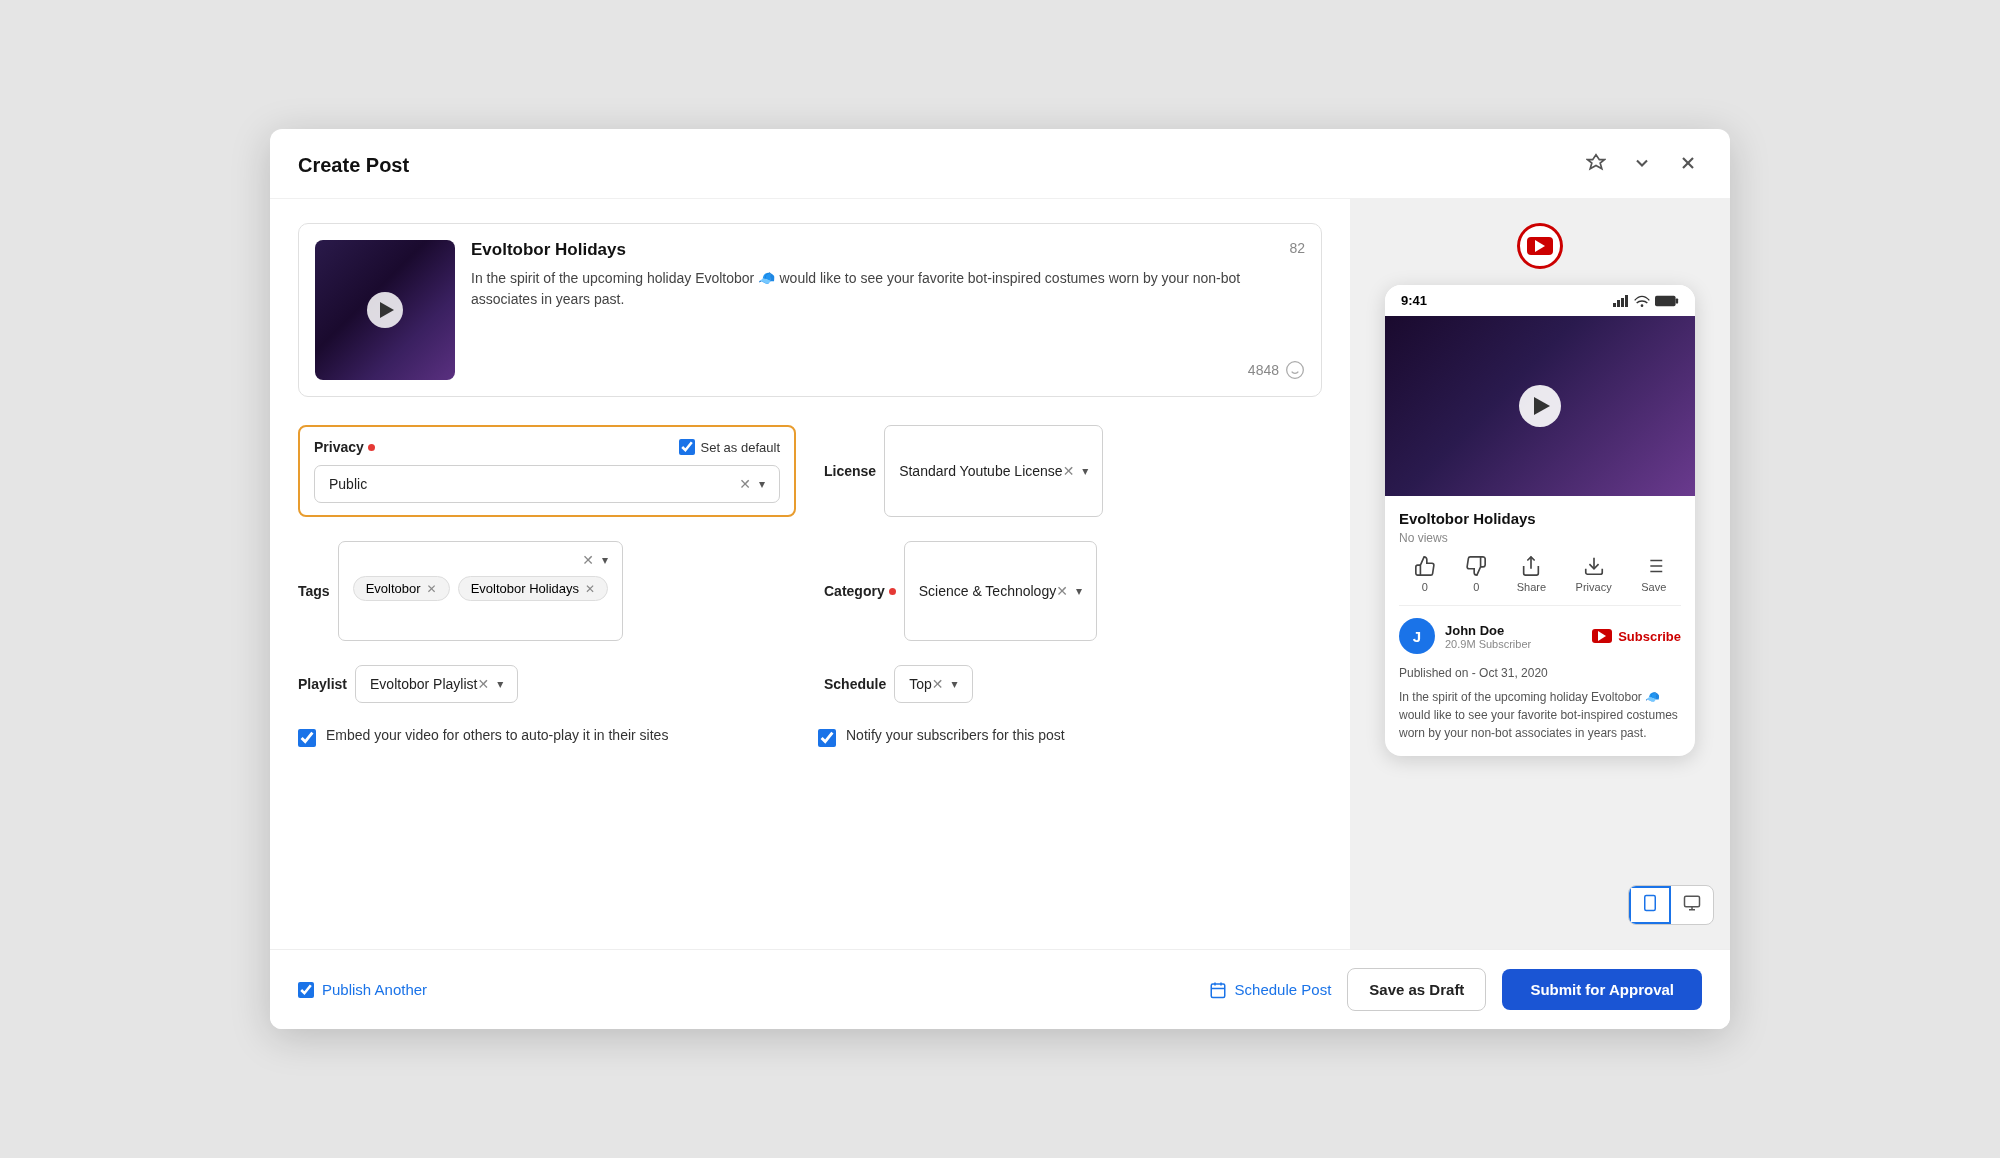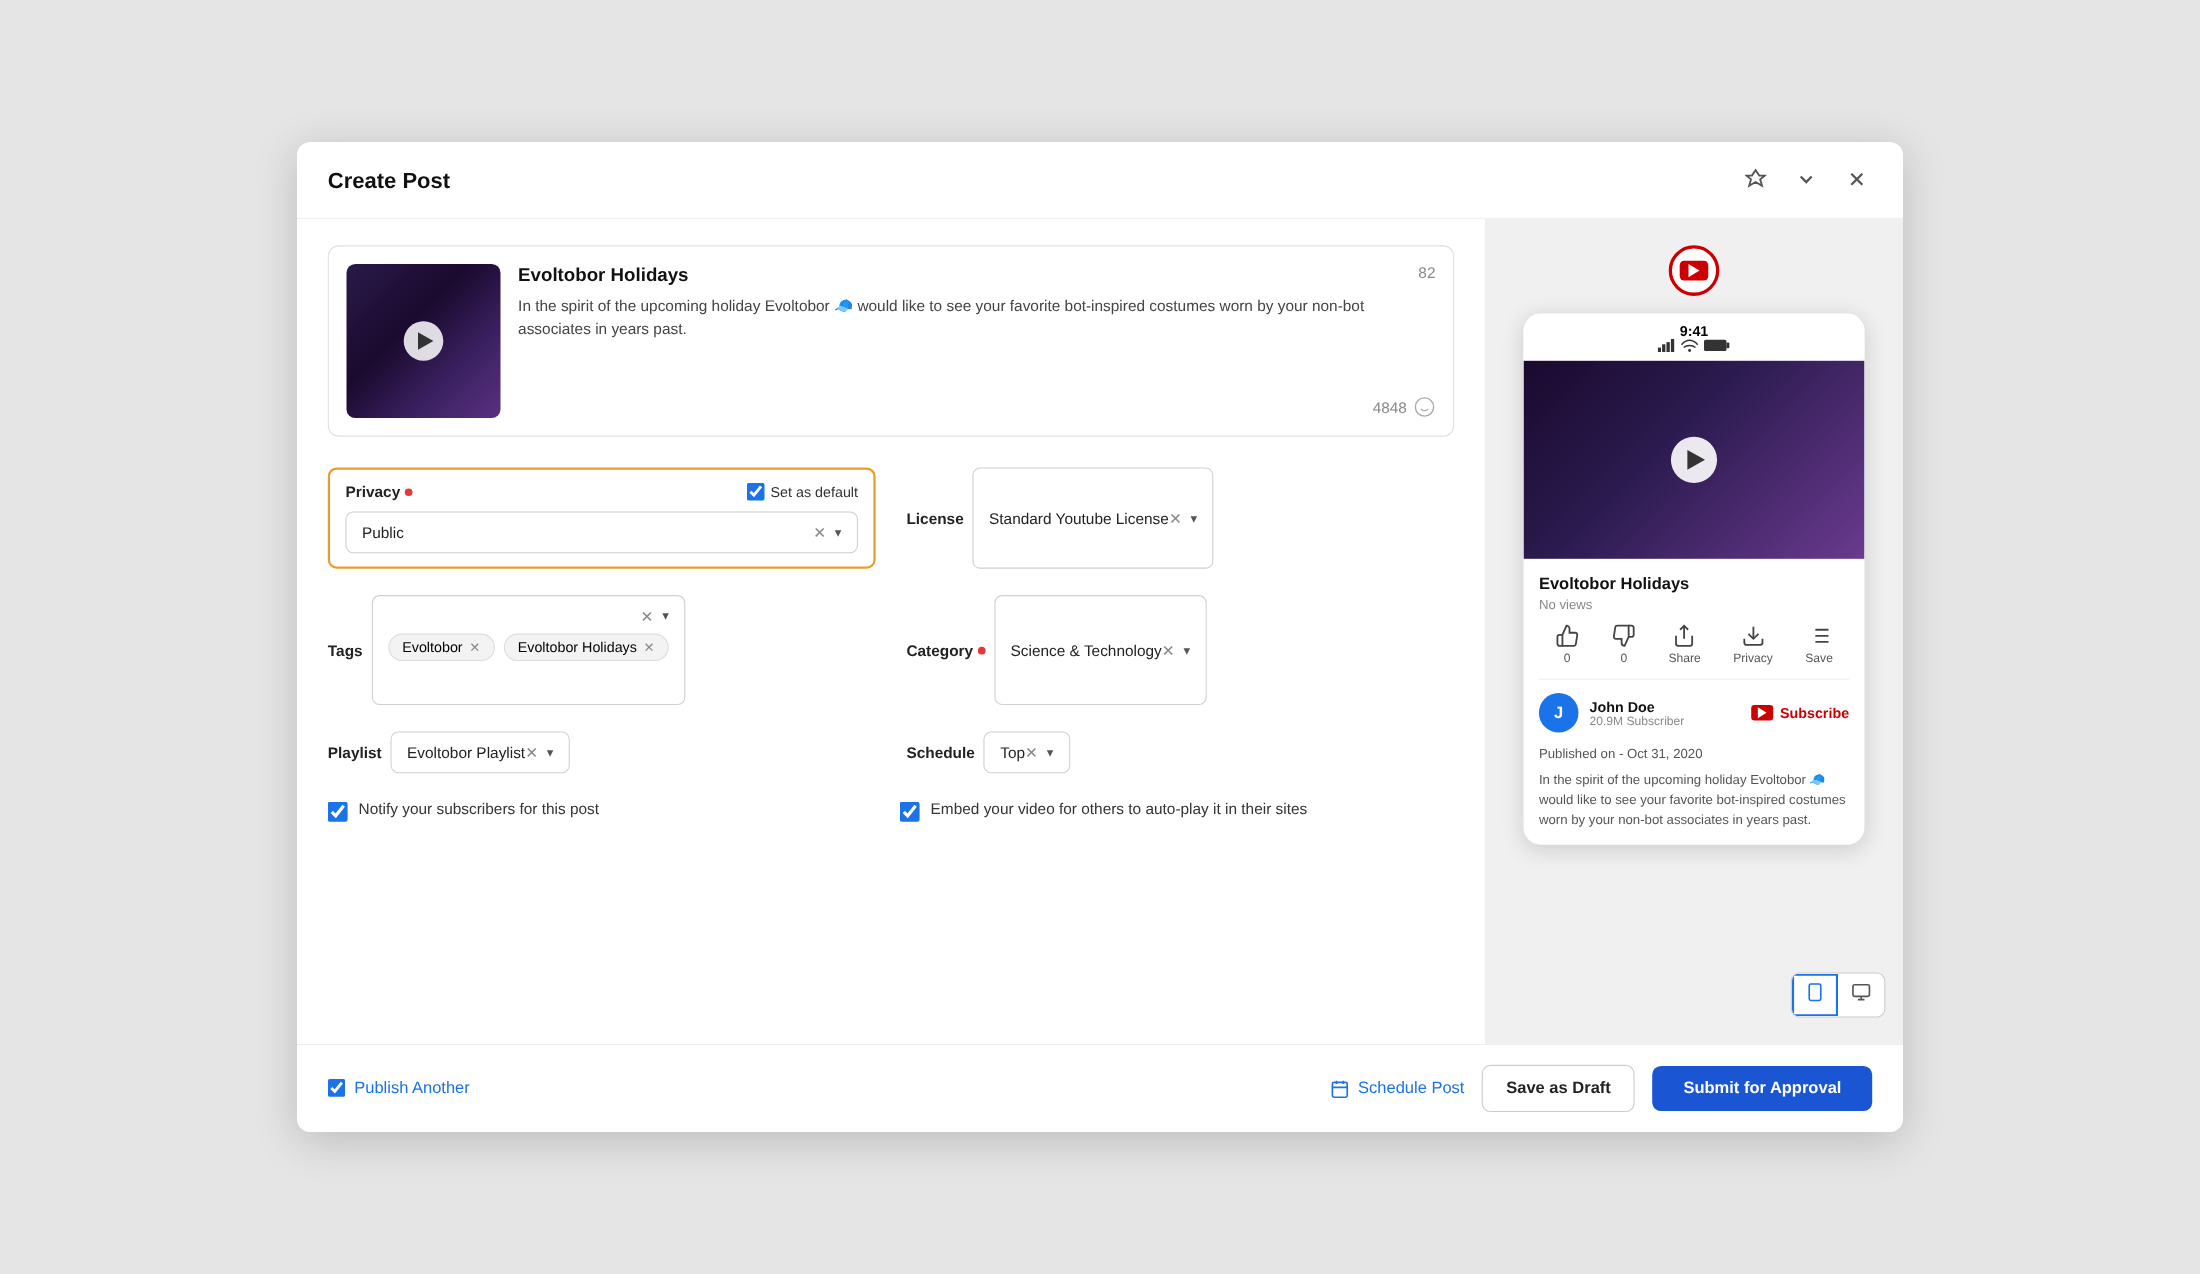--- a/index.html
+++ b/index.html
@@ -297,21 +297,20 @@
       width: 310px;
     }
     .phone-status-bar {
       display: flex;
       justify-content: space-between;
       align-items: center;
       padding: 8px 16px;
       background: #fff;
       font-size: 13px;
       font-weight: 600;
-      flex-direction: column;
     }
     .status-icons {
       display: flex;
       gap: 5px;
       align-items: center;
       font-size: 12px;
     }
     .video-thumb {
       width: 100%;
       height: 180px;
@@ -472,21 +471,21 @@
       background: #fff;
     }
     .footer-left {
       display: flex;
       align-items: center;
       gap: 8px;
       margin-right: auto;
     }
     .publish-another-check {
       display: flex;
-      align-items: flex-start;
+      align-items: center;
       gap: 8px;
       font-size: 15px;
       color: #1a73e8;
       font-weight: 500;
     }
     .schedule-btn {
       display: flex;
       align-items: center;
       gap: 8px;
       background: none;
@@ -687,25 +686,25 @@
               <span class="x-btn">✕</span>
               <span class="chevron-down">▾</span>
             </div>
           </div>
         </div>
       </div>
 
       <div class="checkboxes-row">
         <label class="checkbox-item">
           <input type="checkbox" checked="" style="">
-          <span>Notify your subscribers for this post</span>
+          <span>Embed your video for others to auto-play it in their sites</span>
         </label>
         <label class="checkbox-item">
           <input type="checkbox" checked="" style="">
-          <span>Embed your video for others to auto-play it in their sites</span>
+          <span>Notify your subscribers for this post</span>
         </label>
       </div>
     </div>
 
     <div class="right-panel">
 
       <div class="yt-logo-circle">
         <div class="yt-logo-inner">
           <div class="yt-logo-play"></div>
         </div>

